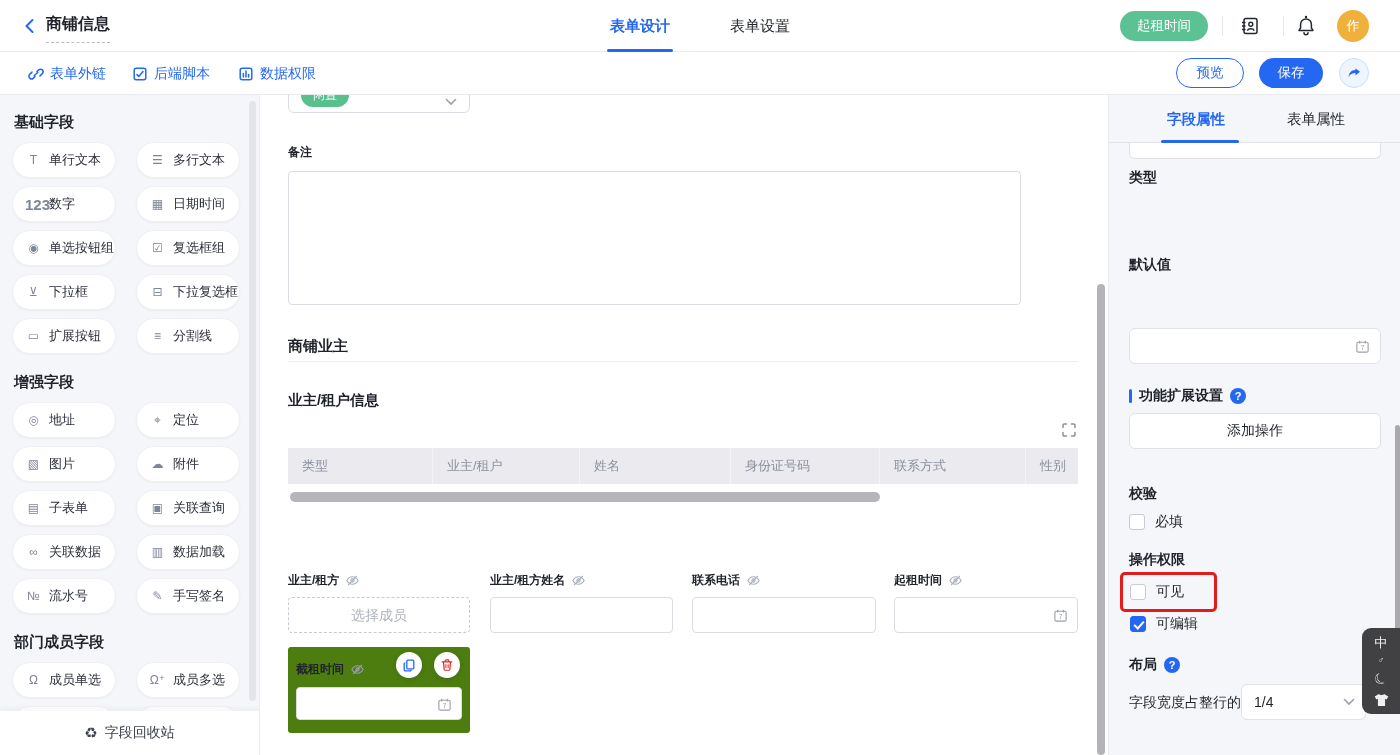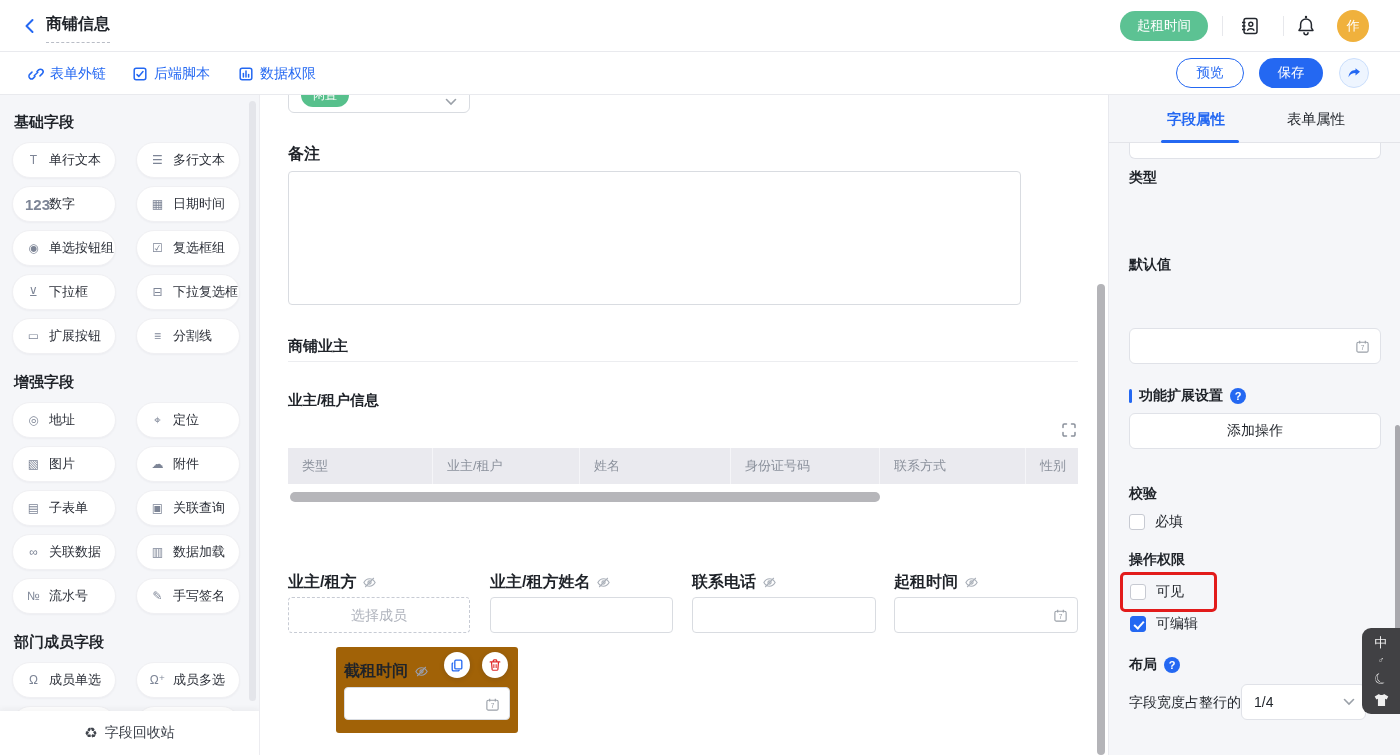--- a/index.html
+++ b/index.html
@@ -32,38 +32,38 @@
   .side-title { position:absolute; left:14px; font-size:15px; font-weight:700; color:#1f2329; }
   .pill { position:absolute; width:104px; height:36px; border-radius:18px; background:#fff; border:1px solid #f0f0f3; box-shadow:0 1px 2px rgba(31,35,41,.04); display:flex; align-items:center; padding-left:12px; gap:7px; cursor:grab; }
   .pill .pi { width:17px; text-align:center; font-size:12px; color:#7d8596; flex:none; }
   .pill .pl { font-size:13px; color:#2b2f38; white-space:nowrap; }
   .side-sb { position:absolute; left:249px; top:6px; width:7px; height:600px; border-radius:4px; background:#e4e5ea; }
   .side-foot { position:absolute; left:0; top:616px; width:259px; height:44px; background:#fff; box-shadow:0 -2px 6px rgba(31,35,41,.05); display:flex; align-items:center; justify-content:center; gap:7px; font-size:14px; color:#3a3f48; cursor:pointer; }
   .side-foot .ri { font-size:15px; color:#40454d; }
 
   
   .canvas { position:absolute; left:260px; top:95px; width:848px; height:660px; background:#fff; overflow:hidden; }
-  .fld-label { font-size:16px; font-weight:700; color:#1f2329; display:flex; align-items:center; gap:6px; }
+  .fld-label { font-size:12px; font-weight:700; color:#1f2329; display:flex; align-items:center; gap:6px; }
   .inp { background:#fff; border:1px solid #d9dce1; border-radius:4px; }
   .sel-top { position:absolute; left:28px; top:-22px; width:182px; height:40px; border:1px solid #d9dce1; border-radius:6px; background:#fff; }
   .tag-green { position:absolute; left:12px; top:9px; height:24px; padding:0 12px; border-radius:12px; background:#57c08c; color:#fff; font-size:12px; line-height:24px; }
   .remark-label { position:absolute; left:28px; top:49px; }
   .remark-box { position:absolute; left:28px; top:76px; width:733px; height:134px; }
   .sec-title { position:absolute; left:28px; top:242px; font-size:15px; font-weight:700; }
   .sec-div { position:absolute; left:28px; top:266px; width:790px; height:1px; background:#ecedf0; }
   .sub-title { position:absolute; left:28px; top:296px; font-size:14.5px; font-weight:700; }
   .expand { position:absolute; left:800px; top:326px; width:18px; height:18px; cursor:pointer; }
   .sub-table { position:absolute; left:28px; top:353px; width:790px; height:36px; display:flex; overflow:hidden; }
   .th { flex:none; background:#eaeaef; border-right:1px solid #f5f5f8; color:#8b919c; font-size:13px; line-height:36px; padding-left:14px; white-space:nowrap; }
   .hscroll { position:absolute; left:30px; top:397px; width:590px; height:10px; border-radius:5px; background:#b6b6ba; cursor:pointer; }
   .frow-label { position:absolute; top:477px;text-align:right; }
   .frow-input { position:absolute; top:502px; height:36px; }
   .member-input { border:1px dashed #c7cbd4; border-radius:4px; background:#fff; color:#b0b4bd; font-size:14px; text-align:center; line-height:34px; }
   .date-ic { position:absolute; right:9px; top:10px; }
-  .sel-field { position:absolute; left:28px; top:552px; width:182px; height:86px; background:#a16207; border-radius:3px;margin-left:48px; }
+  .sel-field { position:absolute; left:28px; top:552px; width:182px; height:86px; background:#4d7c0f; border-radius:3px; }
   .mini-btn { position:absolute; top:5px; width:26px; height:26px; border-radius:50%; background:#fff; box-shadow:0 1px 5px rgba(20,40,80,.18); display:flex; align-items:center; justify-content:center; cursor:pointer; }
   .vscroll { position:absolute; left:837px; top:189px; width:8px; height:471px; background:#b4b4b8; border-radius:4px; cursor:pointer; }
 
   
   .panel { position:absolute; left:1108px; top:95px; width:292px; height:660px; background:#f5f6f9; border-left:1px solid #e8e9ee; overflow:hidden; }
   .ptabs { position:absolute; left:0; top:0; width:292px; height:48px; border-bottom:1px solid #e3e4e9; }
   .ptab { position:absolute; top:0; height:48px; line-height:48px; font-size:14.5px; cursor:pointer; }
   .ptab.active { color:#2468f2; font-weight:600; }
   .ptab-line { position:absolute; left:52px; top:45px; width:78px; height:3px; background:#2468f2; border-radius:2px; }
   .p-label { position:absolute; left:20px; font-size:14px; font-weight:700; }
@@ -96,20 +96,24 @@
 
 <div class="app">
 
   <div class="hdr">
     <div class="back">
       <svg width="18" height="18" viewBox="0 0 18 18">
           <polyline points="11.5,3 5.5,9 11.5,15" fill="none" stroke="#2468f2" stroke-width="2" stroke-linecap="round" stroke-linejoin="round"></polyline>
         </svg>
     </div>
     <div class="hdr-title">商铺信息</div>
+    <div class="hdr-tabs">
+      <div class="hdr-tab active">表单设计</div>
+      <div class="hdr-tab">表单设置</div>
+    </div>
     <button class="btn-green">起租时间</button>
     <div class="hdr-sep" style="left:1222px"></div>
     <div class="hdr-ic" style="left:1237px">
       <svg width="22" height="22" viewBox="0 0 22 22">
         <rect x="5" y="3.5" width="13" height="15" rx="2" fill="none" stroke="#23272e" stroke-width="1.5"></rect>
         <line x1="3" y1="7.5" x2="6.5" y2="7.5" stroke="#23272e" stroke-width="1.5"></line>
         <line x1="3" y1="11" x2="6.5" y2="11" stroke="#23272e" stroke-width="1.5"></line>
         <line x1="3" y1="14.5" x2="6.5" y2="14.5" stroke="#23272e" stroke-width="1.5"></line>
         <circle cx="11.8" cy="9.3" r="2" fill="none" stroke="#23272e" stroke-width="1.4"></circle>
         <path d="M8.6 15.2 c0.6-2 5.8-2 6.4 0" fill="none" stroke="#23272e" stroke-width="1.4" stroke-linecap="round"></path>

